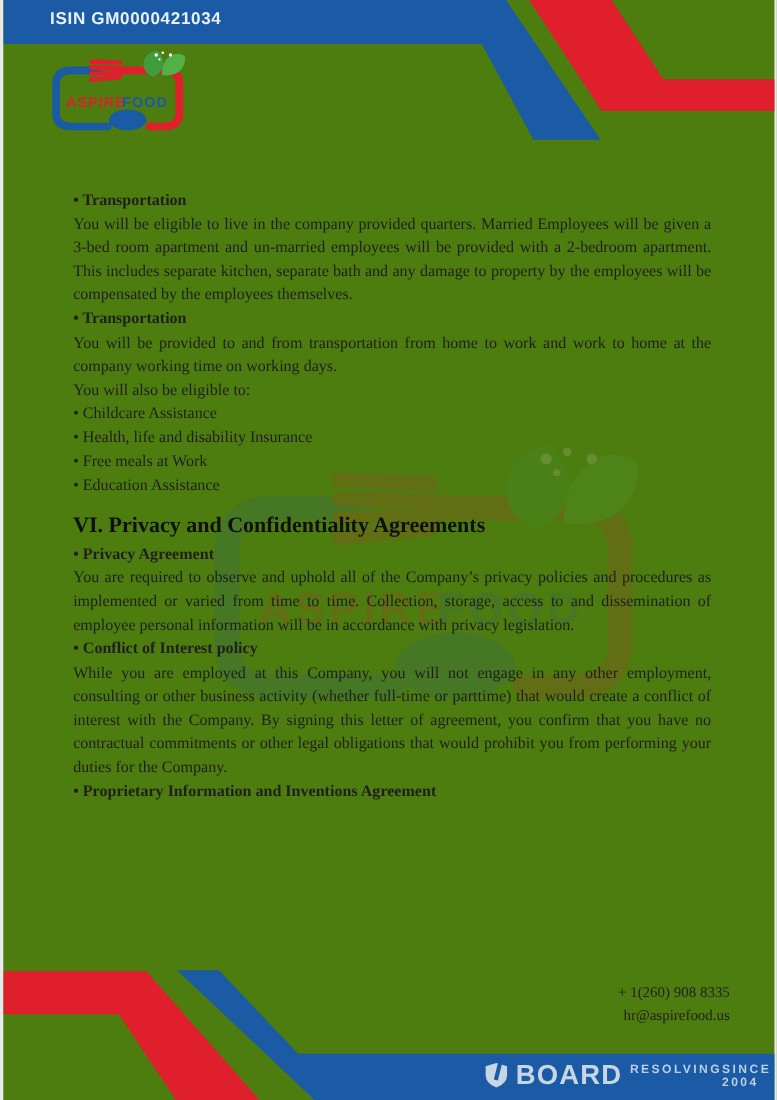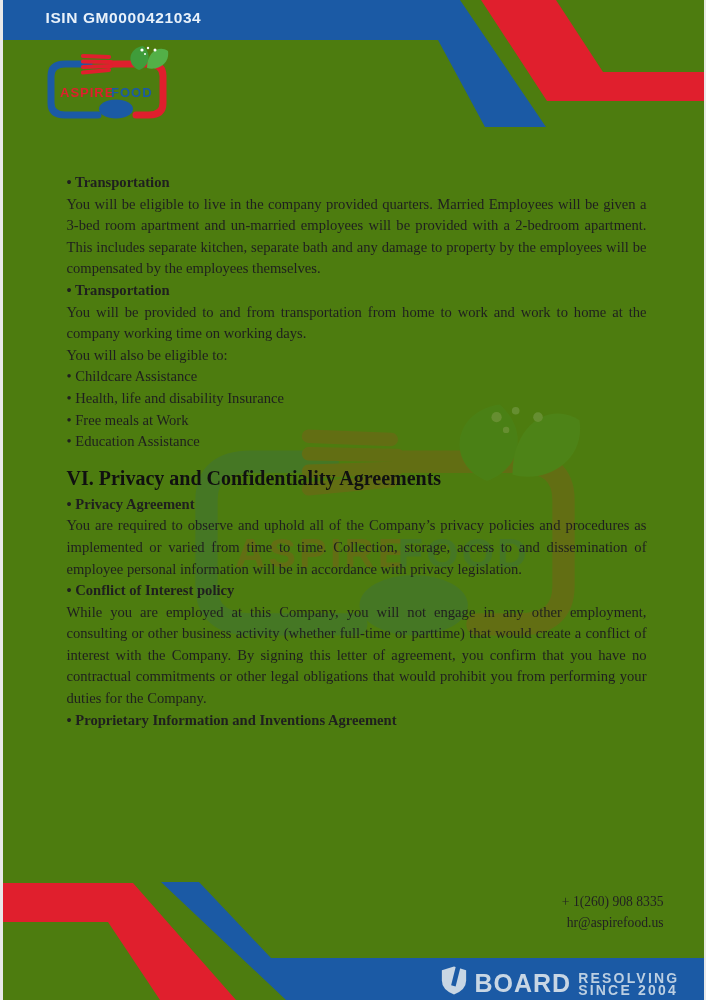--- a/index.html
+++ b/index.html
@@ -38,30 +38,30 @@
     font-family:Liberation Serif, serif;
   }
 
   .footer-text{
     position:absolute;top:891px;right:40px;width:480px;
     text-align:right;font-size:13.6px;line-height:21px;color:#222;
   }
 
   .board-badge{
     position:absolute;top:959px;left:437px;height:37px;
-    display:flex;align-items:flex-end;gap:7px;
+    display:flex;align-items:center;gap:7px;
     font-family:"Liberation Sans", sans-serif;
   }
   .board-word{
     font-size:25px;font-weight:bold;letter-spacing:1px;
     color:#c8d6e4;line-height:25px;
   }
   .board-tagline{
-    display:flex;flex-direction:column;justify-content:center;
-    font-size:14px;font-weight:bold;letter-spacing:2.2px;
+    display:flex;flex-direction:row;justify-content:center;
+    font-size:11px;font-weight:bold;letter-spacing:2.2px;
     color:#bccfe2;line-height:11.5px;margin-top:2px;
   }
 </style>
 </head>
 <body>
 
 <div class="page">
 
   <svg width="0" height="0" style="position:absolute" aria-hidden="true">
     <defs>

